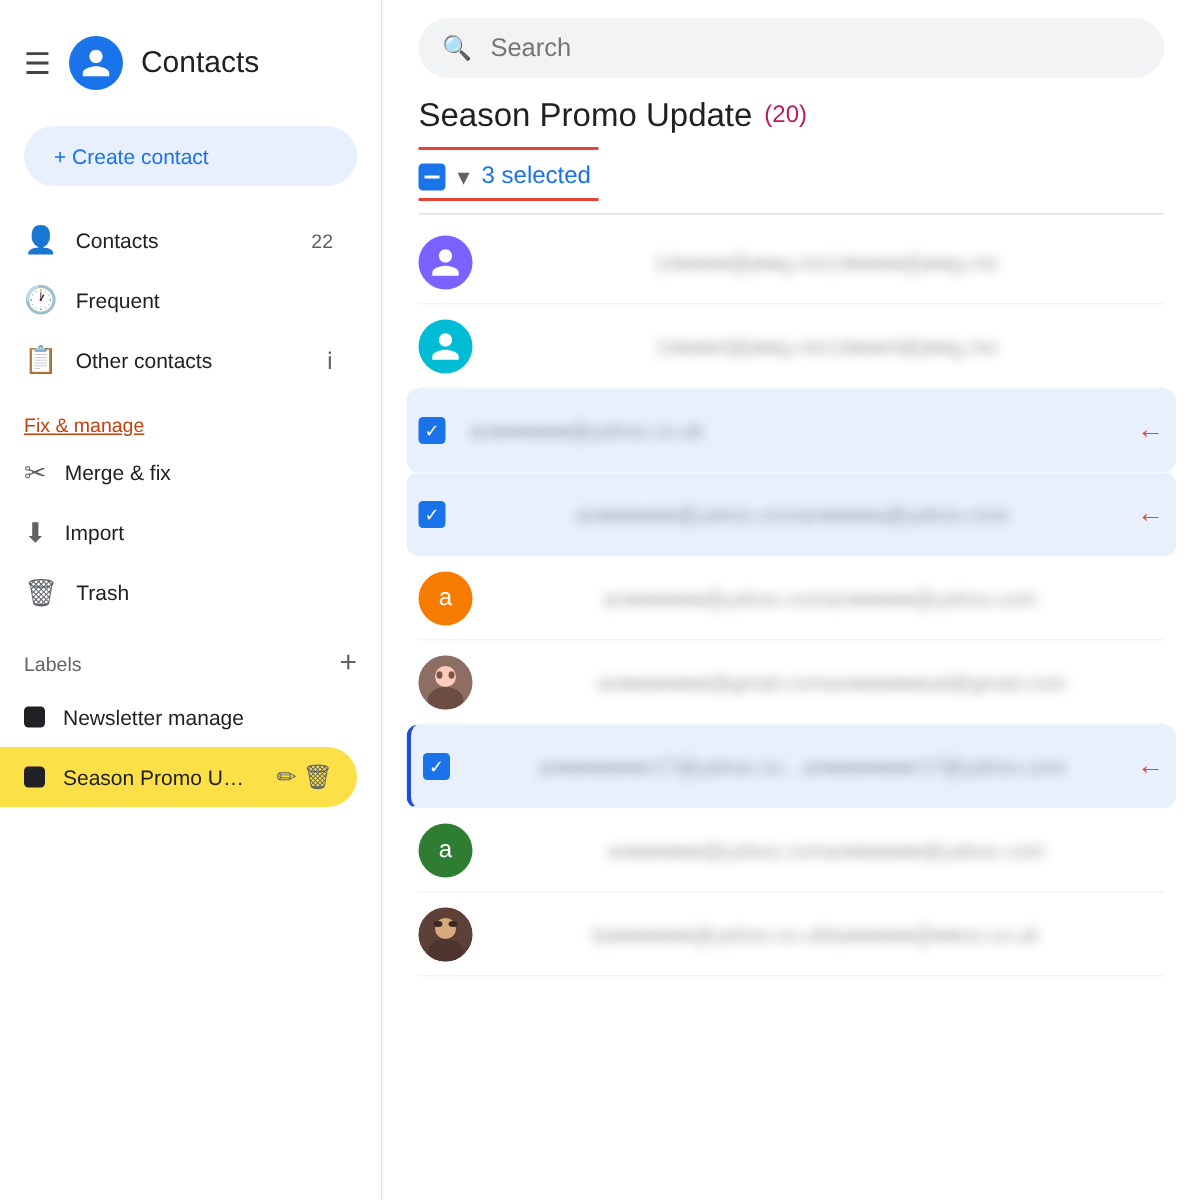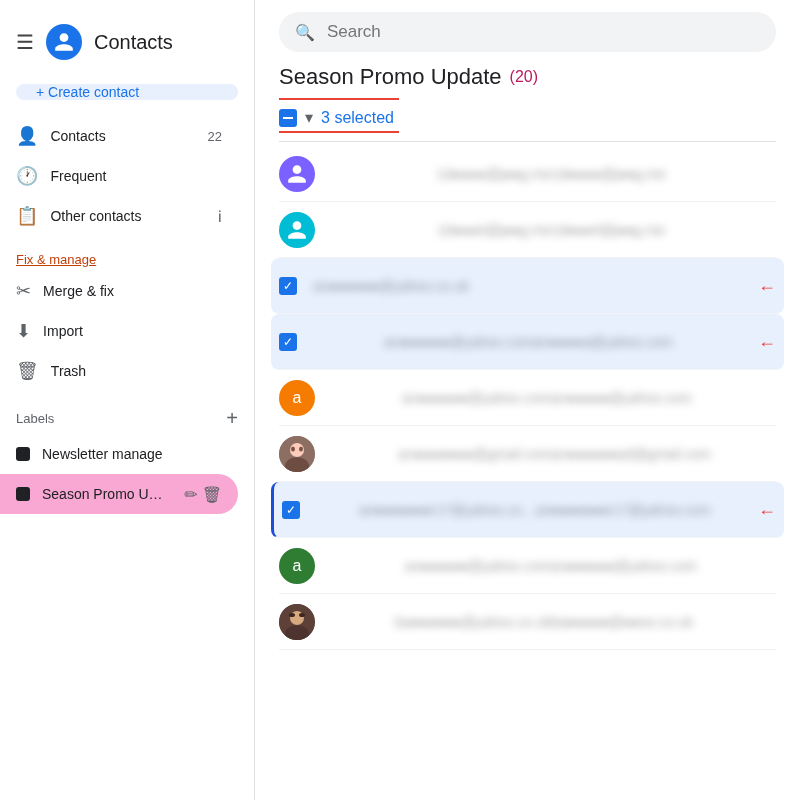--- a/index.html
+++ b/index.html
@@ -40,21 +40,21 @@
     .app-title {
       font-size: 20px;
       color: #202124;
       font-weight: 400;
     }
     .create-btn {
       margin: 8px 16px 16px 16px;
       background: #e8f0fe;
       border: none;
       border-radius: 24px;
-      padding: 0 20px;
+      padding: 12px 20px;
       font-size: 14px;
       color: #1a73e8;
       cursor: pointer;
       display: flex;
       align-items: center;
       gap: 8px;
       font-weight: 500;
     }
     .nav-item {
       display: flex;
@@ -91,21 +91,21 @@
       align-items: center;
       padding: 8px 16px;
       cursor: pointer;
       border-radius: 0 24px 24px 0;
       margin-right: 16px;
       font-size: 14px;
       color: #202124;
       gap: 12px;
       min-height: 40px;
     }
-    .label-item.active { background: #f9a8d4; }
+    .label-item.active { background: #fde047; }
     .label-dot { width: 14px; height: 14px; background: #202124; border-radius: 3px; flex-shrink: 0; }
     .label-item .label-actions { margin-left: auto; display: flex; gap: 4px; }
     .label-actions span { font-size: 16px; color: #5f6368; cursor: pointer; }
 
     
     .main {
       flex: 1;
       display: flex;
       flex-direction: column;
       background: #fff;

